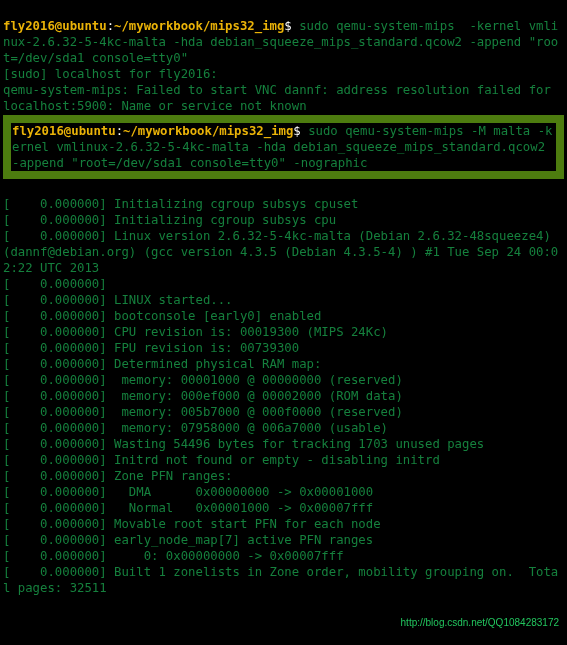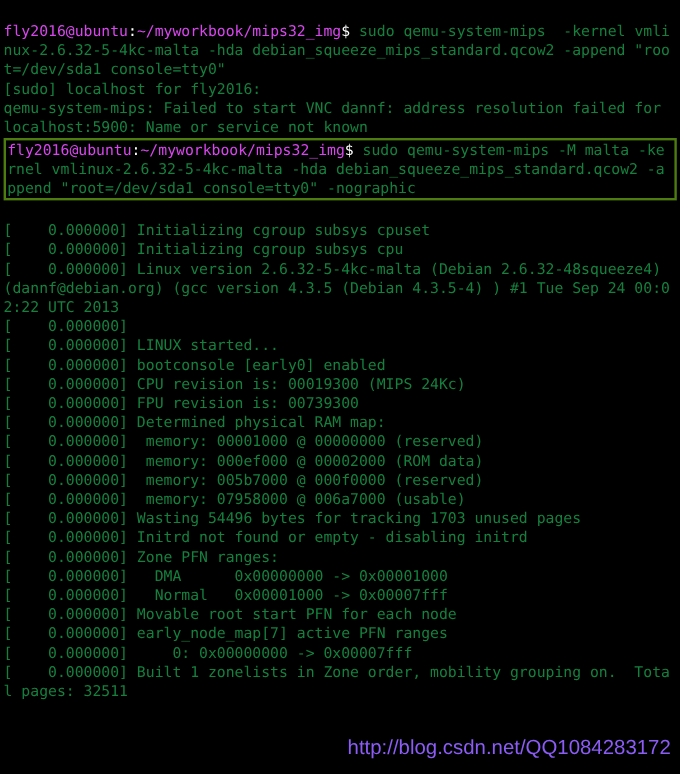--- a/index.html
+++ b/index.html
@@ -12,33 +12,33 @@
     font-size: 12.3px;
     line-height: 16px;
     overflow: hidden;
   }
   .term {
     padding: 2px 3px;
     white-space: pre-wrap;
     word-break: break-all;
   }
   .g { color: #15803d; }
-  .gb { color: #d946ef; font-weight: normal; }
+  .gb { color: #eab308; font-weight: bold; }
   .w { color: #ffffff; }
   .highlight-box {
-    border: 2px solid #4d7c0f;
+    border: 8px solid #4d7c0f;
     margin: 1px 0;
     padding: 0 1px;
   }
   .watermark {
     position: absolute;
     bottom: 14px;
     right: 8px;
-    color: #8b5cf6;
-    font-size: 17px;
+    color: #22c55e;
+    font-size: 10px;
     font-family: sans-serif;
     pointer-events: none;
   }
 </style>
 </head>
 <body>
 
 <div class="term">
 <span><span class="gb">fly2016@ubuntu</span><span class="w">:</span><span class="gb">~/myworkbook/mips32_img</span><span class="w">$</span><span class="g"> </span><span class="g">sudo qemu-system-mips  -kernel vmlinux-2.6.32-5-4kc-malta -hda debian_squeeze_mips_standard.qcow2 -append "root=/dev/sda1 console=tty0"</span></span>
 <span class="g">[sudo] localhost for fly2016:</span>

